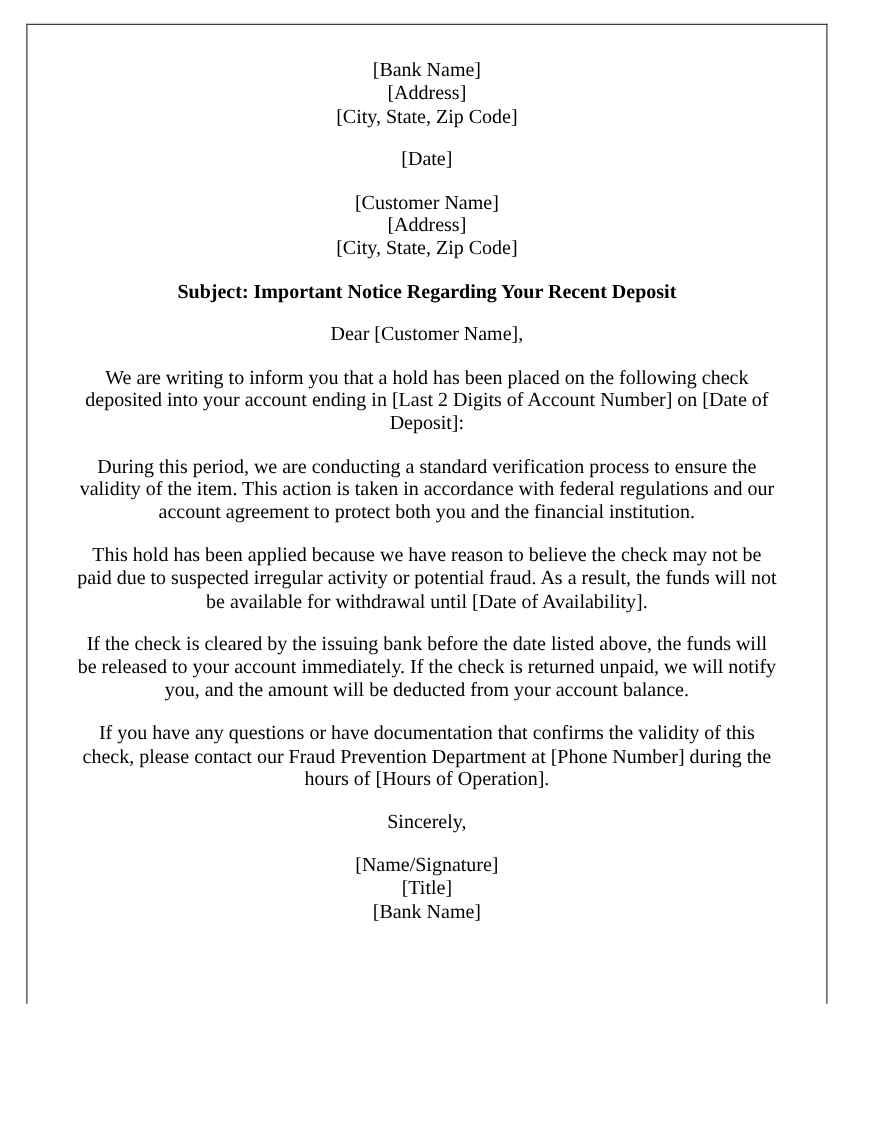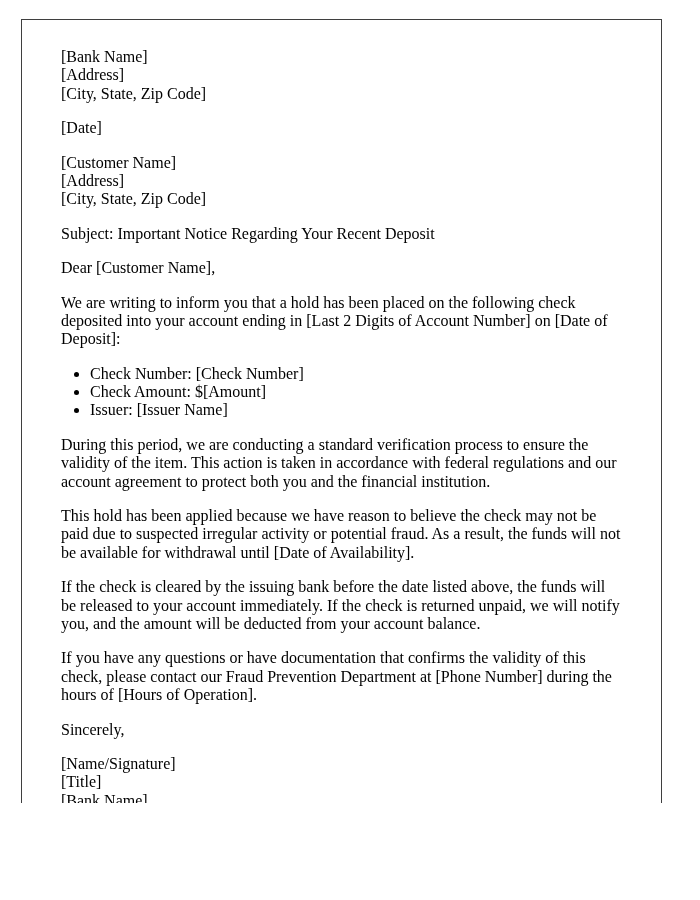--- a/index.html
+++ b/index.html
@@ -19,23 +19,23 @@
     height: 784px;
     box-sizing: border-box;
     border: 1px solid #3f3f3f;
     border-bottom: none;
     background: #ffffff;
     padding: 12px 28px 0 28px;
     font-size: 16px;
     line-height: 1.15;
     overflow: hidden;
   }
-  .page p { margin: 16px 11px; }
+  .page p { margin: 16px 11px; text-align: center; }
   .line { display: block; }
-  .bold { font-weight: normal; }
+  .bold { font-weight: bold; }
   .page ul {
     margin: 16px 0;
     padding-left: 40px;
     list-style-type: disc;
   }
   .page li { margin: 0; }
 </style>
 </head>
 <body>
 
@@ -54,25 +54,20 @@
     <span class="line">[Address]</span>
     <span class="line">[City, State, Zip Code]</span>
   </p>
 
   <p class="bold">Subject: Important Notice Regarding Your Recent Deposit</p>
 
   <p>Dear [Customer Name],</p>
 
   <p>We are writing to inform you that a hold has been placed on the following check deposited into your account ending in [Last 2 Digits of Account Number] on [Date of Deposit]:</p>
 
-  <ul>
-    <li>Check Number: [Check Number]</li>
-    <li>Check Amount: $[Amount]</li>
-    <li>Issuer: [Issuer Name]</li>
-  </ul>
 
   <p>During this period, we are conducting a standard verification process to ensure the validity of the item. This action is taken in accordance with federal regulations and our account agreement to protect both you and the financial institution.</p>
 
   <p>This hold has been applied because we have reason to believe the check may not be paid due to suspected irregular activity or potential fraud. As a result, the funds will not be available for withdrawal until [Date of Availability].</p>
 
   <p>If the check is cleared by the issuing bank before the date listed above, the funds will be released to your account immediately. If the check is returned unpaid, we will notify you, and the amount will be deducted from your account balance.</p>
 
   <p>If you have any questions or have documentation that confirms the validity of this check, please contact our Fraud Prevention Department at [Phone Number] during the hours of [Hours of Operation].</p>
 
   <p>Sincerely,</p>

